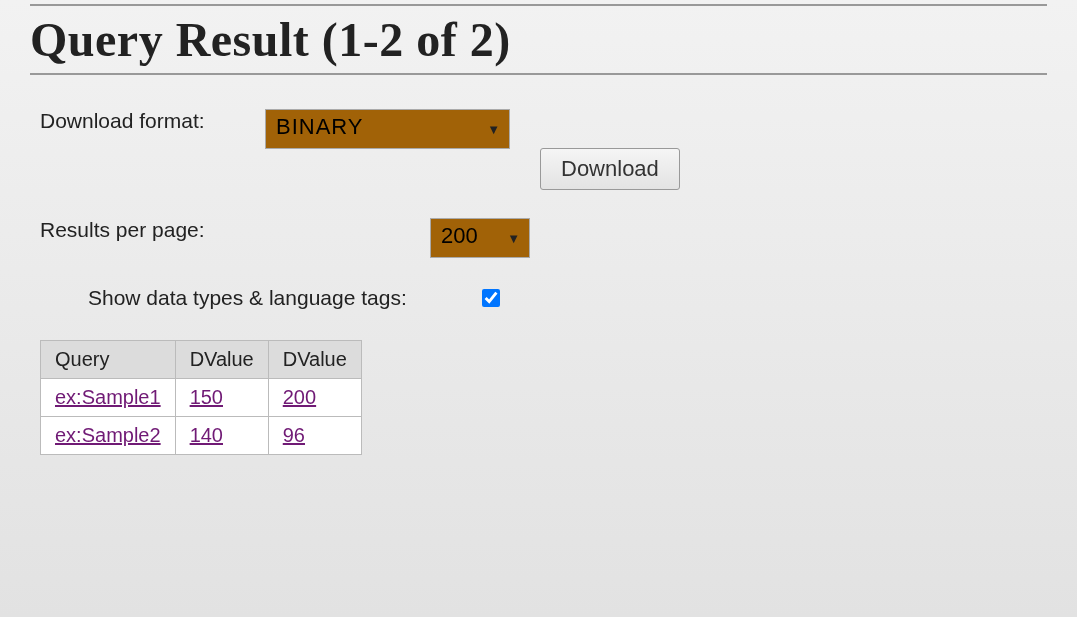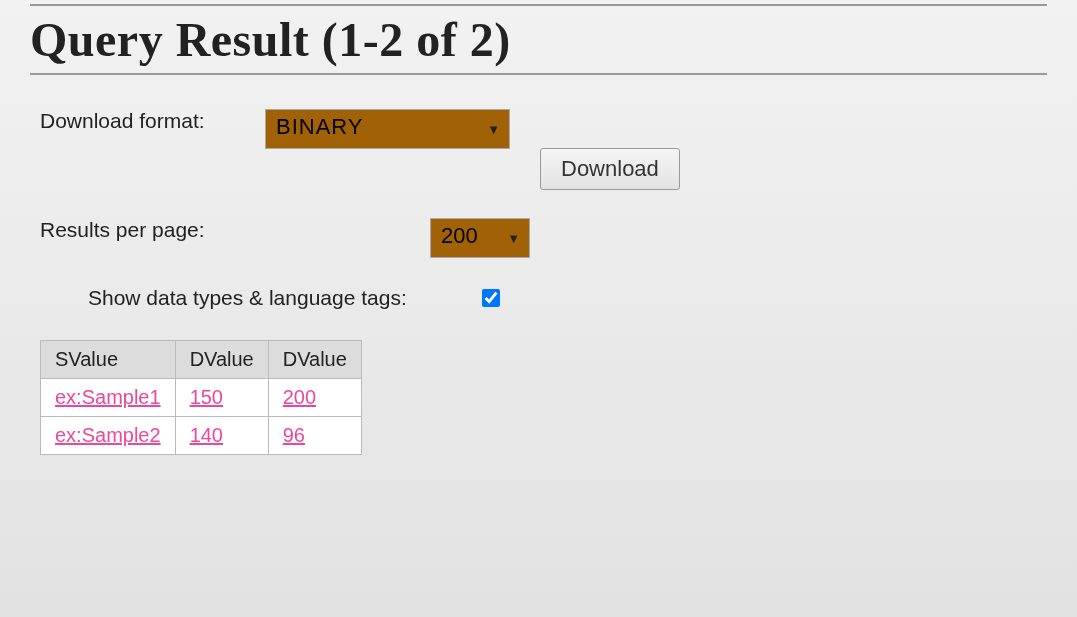--- a/index.html
+++ b/index.html
@@ -104,21 +104,21 @@
     }
     table.results th {
       background: #dcdcdc;
       font-weight: normal;
       color: #222;
     }
     table.results td {
       background: #fff;
     }
     a.link {
-      color: #ec4899;
+      color: #701a75;
     }
   </style>
 </head>
 <body>
 
 <div class="container">
   <hr class="top-rule">
   <h1 class="page-title">Query Result (1-2 of 2)</h1>
 
   <div class="controls">
@@ -144,21 +144,21 @@
 
     <div class="row" style="margin-bottom:10px;margin-left:48px;">
       <span class="label">Show data types &amp; language tags:</span>
       <input type="checkbox" checked="" style="">
     </div>
   </div>
 
   <table class="results">
     <thead>
       <tr>
-        <th>SValue</th>
+        <th>Query</th>
         <th>DValue</th>
         <th>DValue</th>
       </tr>
     </thead>
     <tbody>
       <tr>
         <td><a href="#" class="link">ex:Sample1</a></td>
         <td><a href="#" class="link">150</a></td>
         <td><a href="#" class="link">200</a></td>
       </tr>

